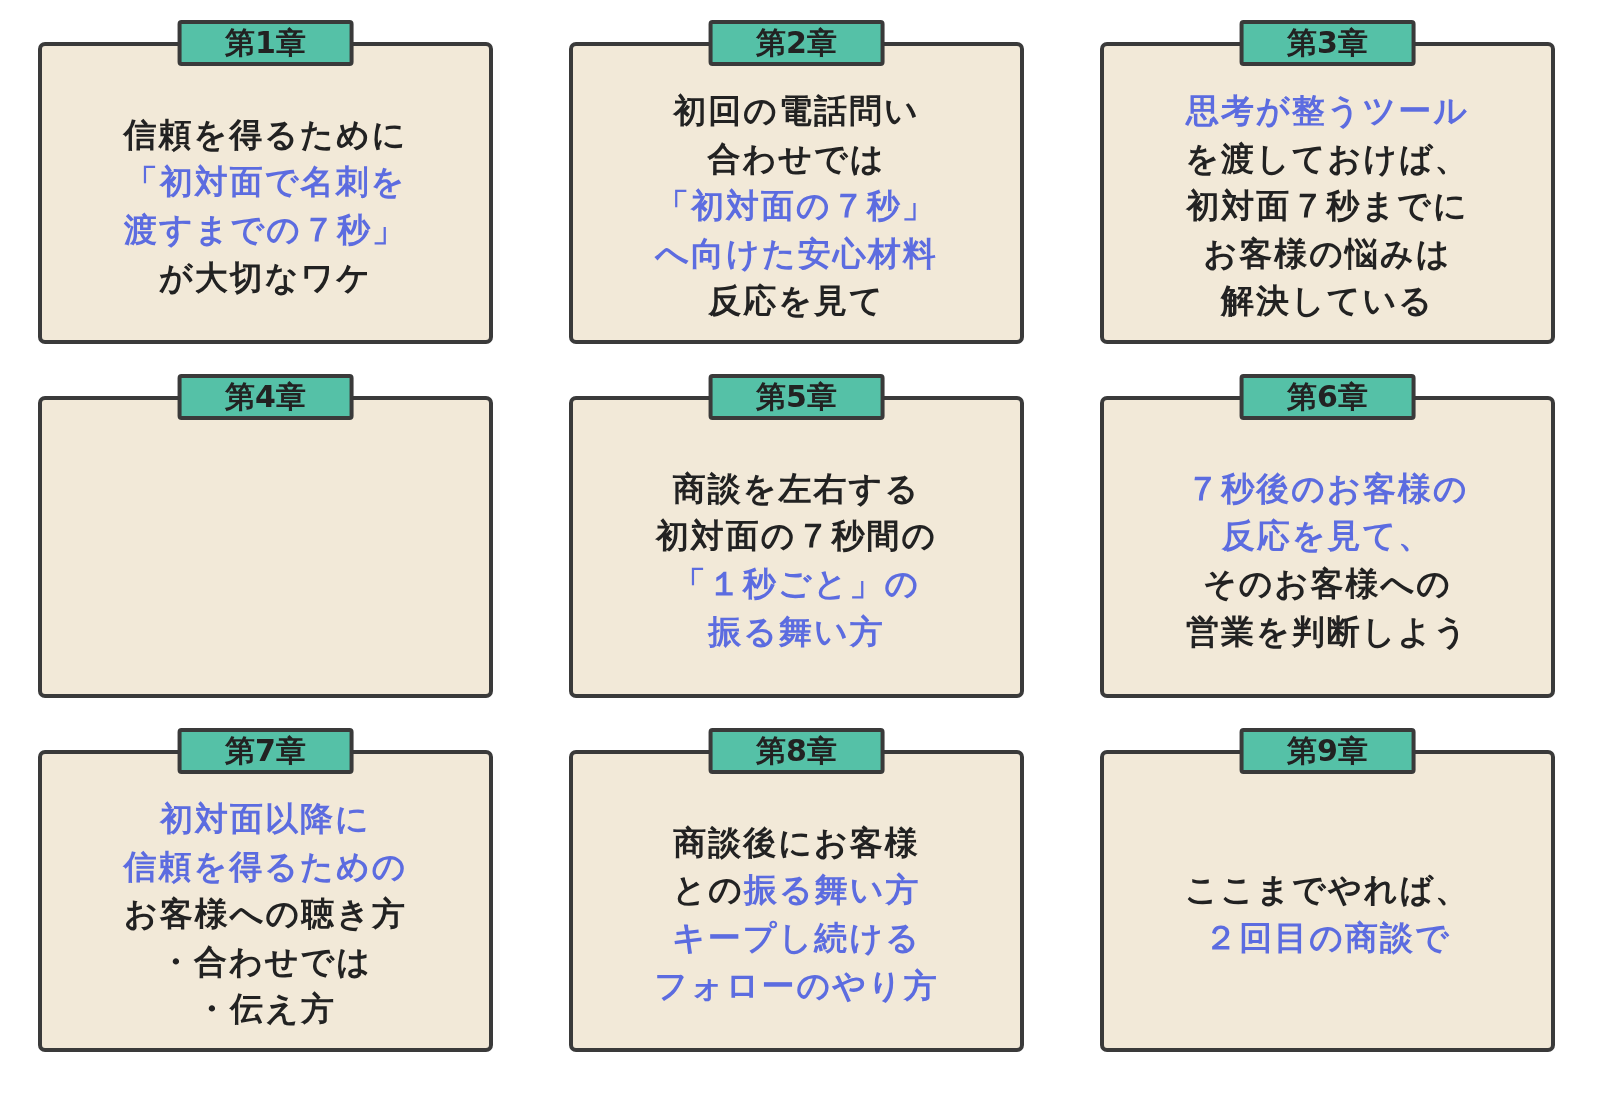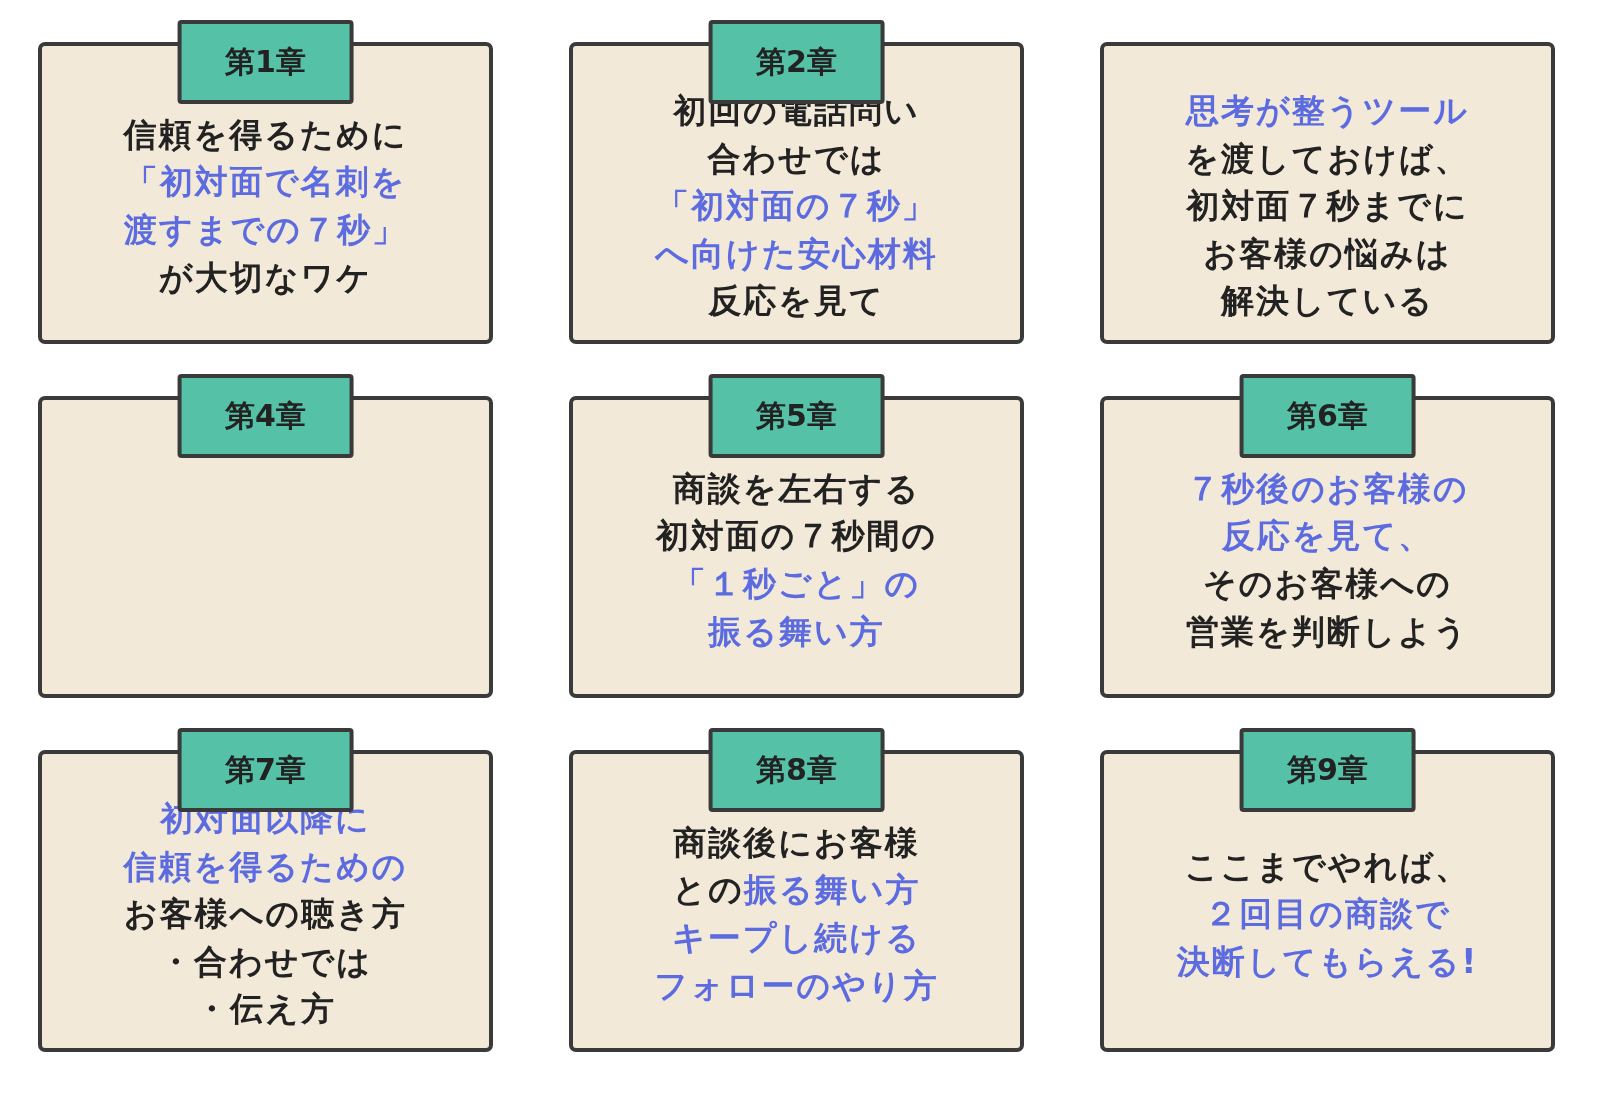--- a/index.html
+++ b/index.html
@@ -41,21 +41,21 @@
     padding-top: 26px;
   }
   .tab {
     position: absolute;
     top: -26px;
     left: 50%;
     transform: translateX(-50%);
     background: var(--tab-bg);
     border: 4px solid var(--border);
     border-radius: 4px;
-    padding: 19px 44px;
+    padding: 0 44px;
     font-size: 30px;
     font-weight: bold;
     color: var(--text-black);
     white-space: nowrap;
     line-height: 1.25;
   }
   .card-text {
     text-align: center;
     font-size: 33px;
     font-weight: bold;
@@ -88,20 +88,23 @@
     </div>
     <div class="card-text">
         <div class="line"><span class="seg k">初回の電話問い</span></div>
         <div class="line"><span class="seg k">合わせでは</span></div>
         <div class="line"><span class="seg b">「初対面の７秒」</span></div>
         <div class="line"><span class="seg b">へ向けた安心材料</span></div>
         <div class="line"><span class="seg k">反応を見て</span></div>
       </div>
   </div>
     <div class="card">
+    <div class="tab">
+      <span>第3章</span>
+    </div>
     <div class="card-text">
         <div class="line"><span class="seg b">思考が整うツール</span></div>
         <div class="line"><span class="seg k">を渡しておけば、</span></div>
         <div class="line"><span class="seg k">初対面７秒までに</span></div>
         <div class="line"><span class="seg k">お客様の悩みは</span></div>
         <div class="line"><span class="seg k">解決している</span></div>
       </div>
   </div>
     <div class="card">
     <div class="tab">
@@ -153,16 +156,15 @@
         <div class="line"><span class="seg b">フォローのやり方</span></div>
       </div>
   </div>
     <div class="card">
     <div class="tab">
       <span>第9章</span>
     </div>
     <div class="card-text">
         <div class="line"><span class="seg k">ここまでやれば、</span></div>
         <div class="line"><span class="seg b">２回目の商談で</span></div>
-        <div class="line"><span class="seg b">決断してもらえる!</span></div>
       </div>
   </div>
   </div>
 
 </body></html>

